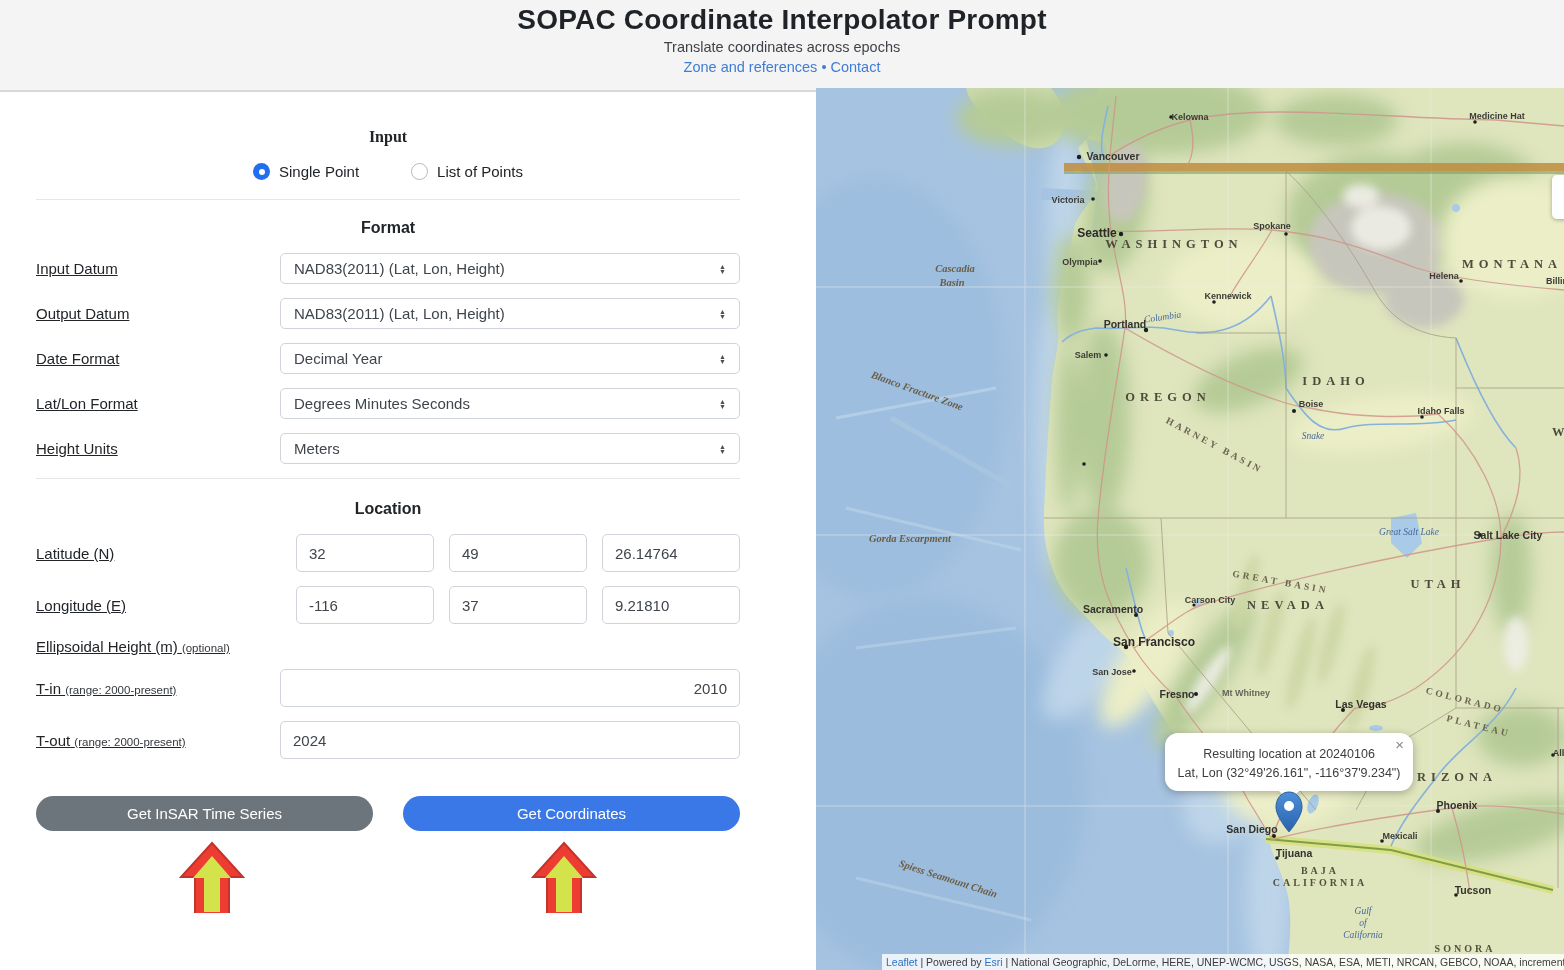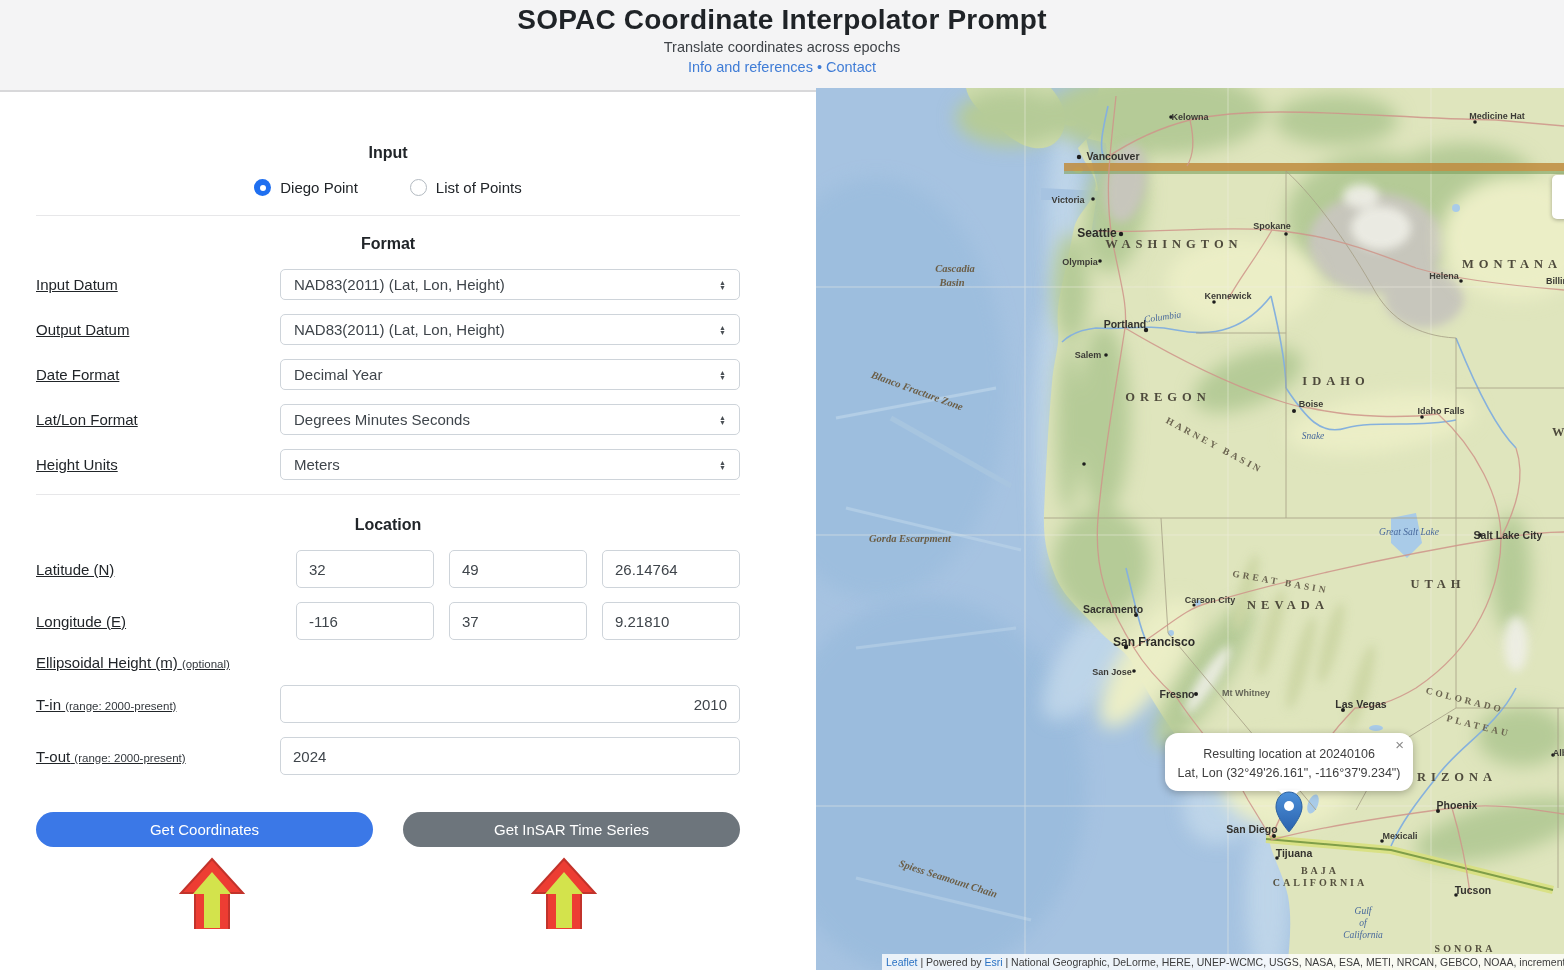--- a/index.html
+++ b/index.html
@@ -11,21 +11,21 @@
     border-bottom:2px solid #d8d8da;text-align:center;box-sizing:border-box;padding-top:4px;}
   .hdr h1{margin:0;font-size:28px;font-weight:700;color:#1f2327;letter-spacing:.2px;}
   .hdr .sub{margin-top:3px;font-size:14.5px;color:#3f4348;}
   .hdr .links{margin-top:4px;font-size:14.5px;color:#3f4348;}
   .hdr a{color:#3f7cd6;text-decoration:none;}
   .hdr .dot{color:#3f7cd6;margin:0 4px;}
 
   
   .panel{position:absolute;left:36px;top:88px;width:704px;}
   .sec-h{font-size:16px;font-weight:700;color:#212529;text-align:center;margin:0;}
-  .h-input{margin-top:56px;}
+  .h-input{margin-top:40px;font-family:Liberation Serif, serif;}
   .radios{display:flex;justify-content:center;gap:52px;margin-top:17px;font-size:15px;color:#212529;align-items:center;}
   .radio{display:flex;align-items:center;gap:9px;cursor:pointer;}
   .rb{width:17px;height:17px;border-radius:50%;box-sizing:border-box;display:inline-block;}
   .rb.on{background:#1f6ff0;position:relative;}
   .rb.on:after{content:"";position:absolute;left:5.5px;top:5.5px;width:6px;height:6px;border-radius:50%;background:#fff;}
   .rb.off{background:#fff;border:1.5px solid #b3bac1;}
   hr.div{border:none;border-top:1px solid #e7e7e9;margin:19px 0 0 0;}
   .h-format{margin-top:19px;}
   .rows{margin-top:16px;}
   .frow{display:flex;align-items:center;margin-bottom:14px;}
@@ -77,31 +77,31 @@
 </style>
 </head>
 <body>
 
 <div class="page">
 
   <div class="hdr">
     <h1>SOPAC Coordinate Interpolator Prompt</h1>
     <div class="sub">Translate coordinates across epochs</div>
     <div class="links">
-      <a href="#">Info and references</a><span class="dot">•</span><a href="#">Contact</a>
+      <a href="#">Zone and references</a><span class="dot">•</span><a href="#">Contact</a>
     </div>
   </div>
 
   <div class="panel">
 
     <div class="sec-h h-input">Input</div>
     <div class="radios">
       <span class="radio">
         <span class="rb on"></span>
-        <span>Diego Point</span>
+        <span>Single Point</span>
       </span>
       <span class="radio">
         <span class="rb off"></span>
         <span>List of Points</span>
       </span>
     </div>
 
     <hr class="div">
     <div class="sec-h h-format">Format</div>
 
@@ -185,22 +185,22 @@
         <span class="lbl"><span>T-in</span> <span class="hint">(range: 2000-present)</span></span>
         <input class="txt" style="flex: 1 1 0%; text-align: right;" value="2010">
       </div>
       <div class="frow">
         <span class="lbl"><span>T-out</span> <span class="hint">(range: 2000-present)</span></span>
         <input class="txt" style="flex: 1 1 0%;" value="2024">
       </div>
     </div>
 
     <div class="btnrow">
+      <button class="btn gray">Get InSAR Time Series</button>
       <button class="btn blue">Get Coordinates</button>
-      <button class="btn gray">Get InSAR Time Series</button>
     </div>
 
     <div class="arrows">
       <div class="half">
         <svg width="66" height="78">
           <polygon points="33,2 64,36 50,36 50,78 16,78 16,36 2,36" fill="#ed3d33" stroke="#c2332b" stroke-width="2"></polygon>
           <polygon points="33,15 52,37 41,37 41,71 25,71 25,37 14,37" fill="#d3e34c"></polygon>
         </svg>
       </div>
       <div class="half">

